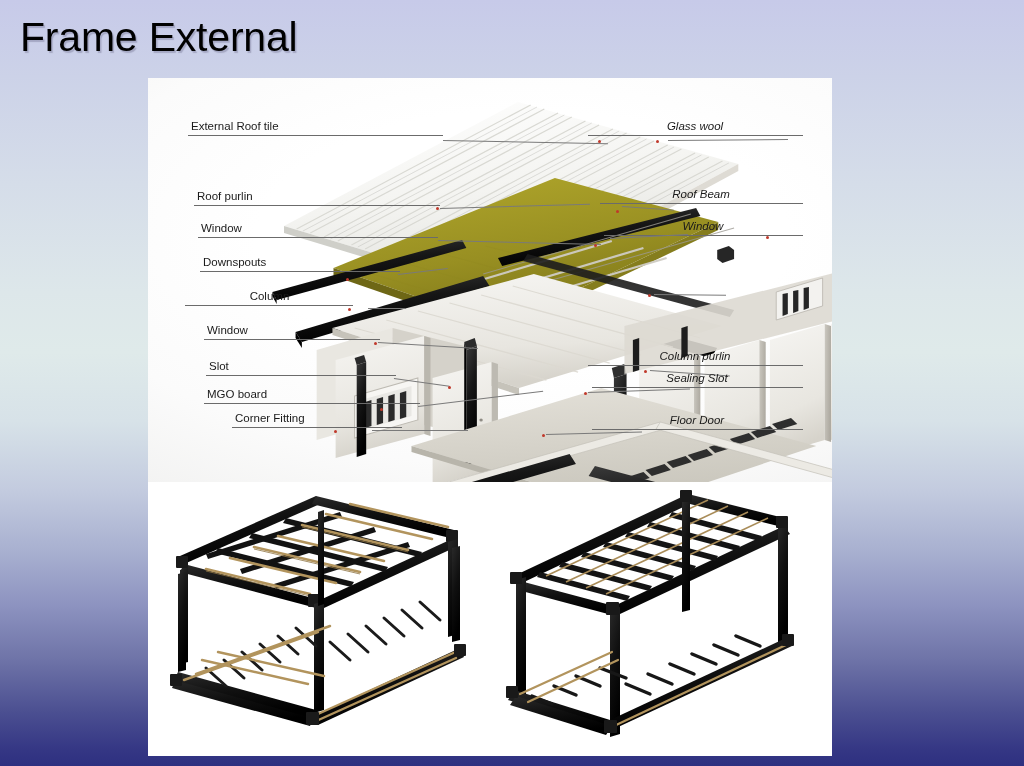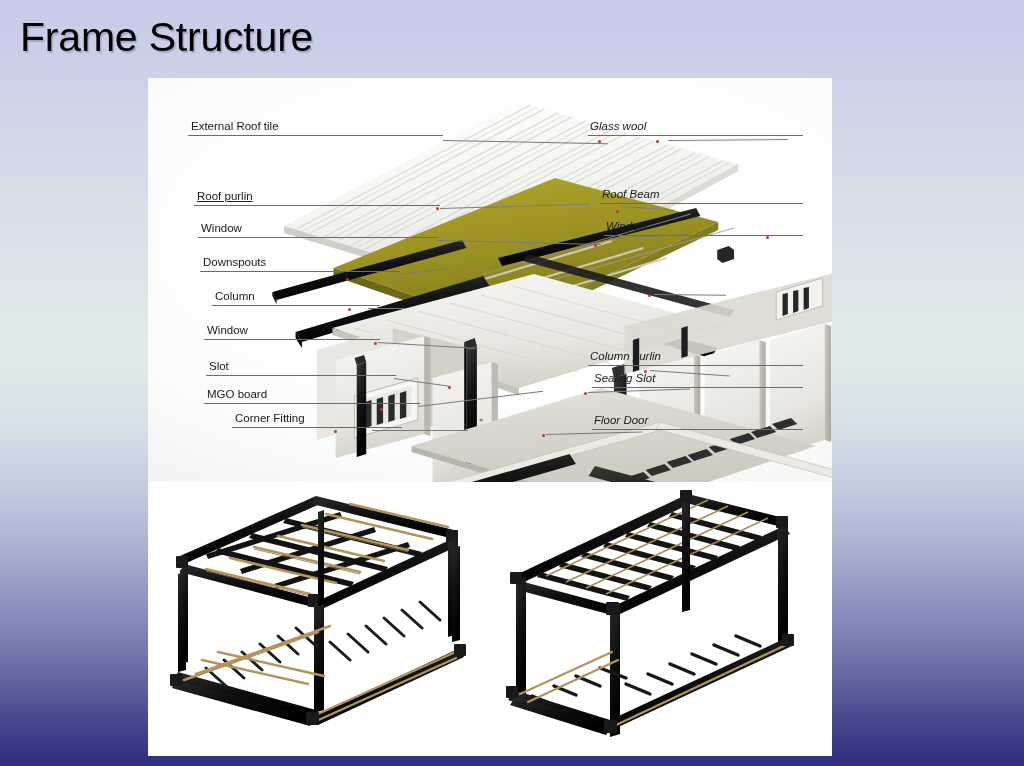--- a/index.html
+++ b/index.html
@@ -91,21 +91,21 @@
   .callout .cap {
     display: block;
     padding: 0 2px 2px 3px;
   }
   .callout .rule {
     display: block;
     height: 0;
     border-top: 1px solid #6b6b6b;
   }
   .callout.left { text-align: left; }
-  .callout.right { text-align: left; }
+  .callout.right { text-align: center; }
   .callout.right .cap {
     font-style: italic;
     padding: 0 3px 2px 2px;
   }
 
   
   .leader {
     position: absolute;
     height: 0;
     border-top: 1px solid #7a7a7a;
@@ -126,21 +126,21 @@
     width: 100%;
     height: 100%;
     display: block;
   }
 </style>
 </head>
 <body>
 
 <div id="slide">
 
-  <div id="slide-title">Frame Structure</div>
+  <div id="slide-title">Frame External</div>
 
   <div id="content-panel">
 
     <div id="exploded-photo">
 
       <svg class="art" viewBox="0 0 684 404" preserveAspectRatio="none">
         <defs>
           <linearGradient id="gTile" x1="0" y1="0" x2="0.35" y2="1">
             <stop offset="0%" stop-color="#ffffff"></stop>
             <stop offset="55%" stop-color="#f4f4f1"></stop>
@@ -359,42 +359,42 @@
         </g>
       </svg>
 
       <div class="callout left" style="left:40px; top:42px; width:255px;">
         <span class="cap">External Roof tile</span>
         <span class="rule"></span>
       </div>
       <div class="leader" style="left:295px; top:62px; width:165px; transform:rotate(1.1deg);"></div>
       <div class="dot" style="left:450px; top:62px;"></div>
 
-      <div class="callout left" style="left:46px; top:112px; width:246px;text-decoration:underline;">
+      <div class="callout left" style="left:46px; top:112px; width:246px;">
         <span class="cap">Roof purlin</span>
         <span class="rule"></span>
       </div>
       <div class="leader" style="left:292px; top:130px; width:150px; transform:rotate(-1.6deg);"></div>
       <div class="dot" style="left:288px; top:129px;"></div>
 
       <div class="callout left" style="left:50px; top:144px; width:240px;">
         <span class="cap">Window</span>
         <span class="rule"></span>
       </div>
       <div class="leader" style="left:290px; top:162px; width:163px; transform:rotate(1.4deg);"></div>
       <div class="dot" style="left:446px; top:166px;"></div>
 
       <div class="callout left" style="left:52px; top:178px; width:200px;">
         <span class="cap">Downspouts</span>
         <span class="rule"></span>
       </div>
       <div class="leader" style="left:250px; top:196px; width:50px; transform:rotate(-7deg);"></div>
       <div class="dot" style="left:198px; top:200px;"></div>
 
-      <div class="callout left" style="left:64px; top:212px; width:168px;">
+      <div class="callout left" style="left:37px; top:212px; width:168px;text-align:center;">
         <span class="cap">Column</span>
         <span class="rule"></span>
       </div>
       <div class="leader" style="left:220px; top:230px; width:38px;"></div>
       <div class="dot" style="left:200px; top:230px;"></div>
 
       <div class="callout left" style="left:56px; top:246px; width:176px;">
         <span class="cap">Window</span>
         <span class="rule"></span>
       </div>

